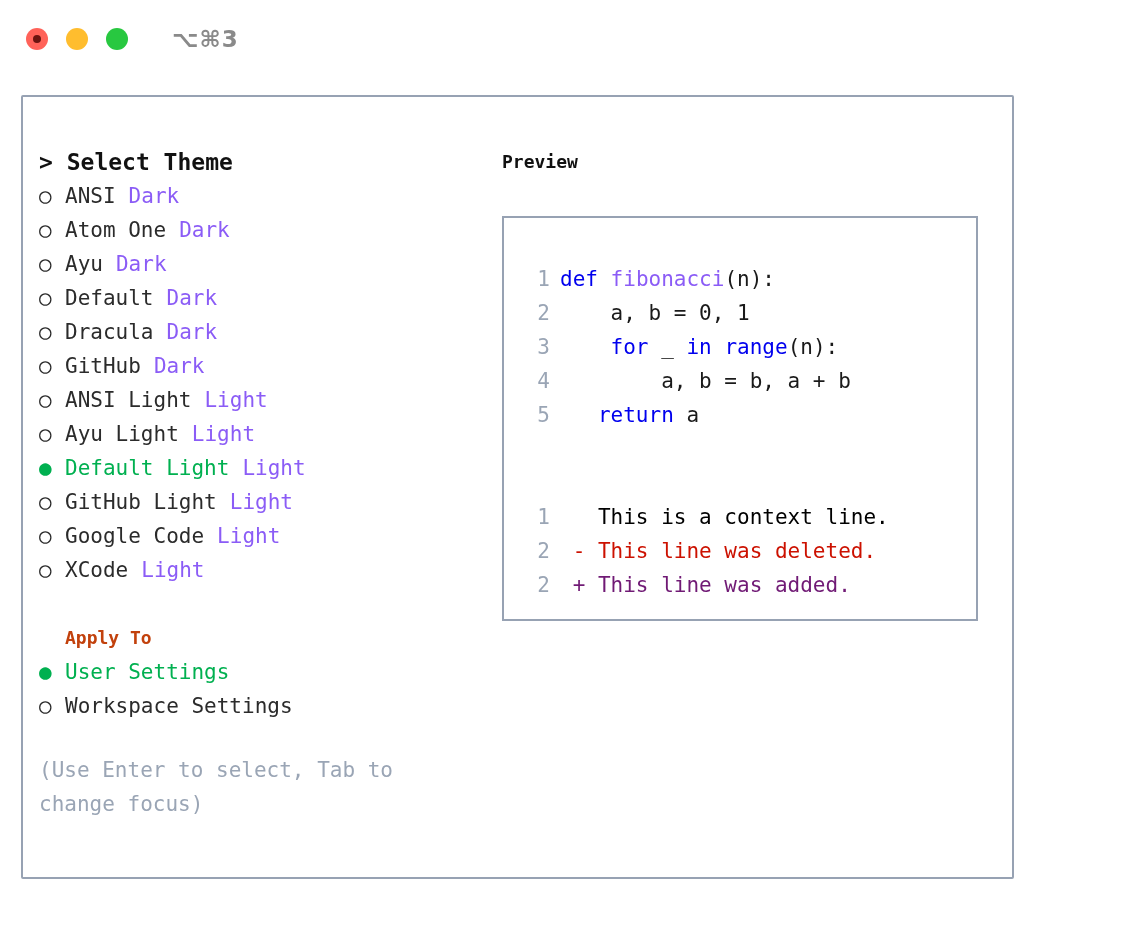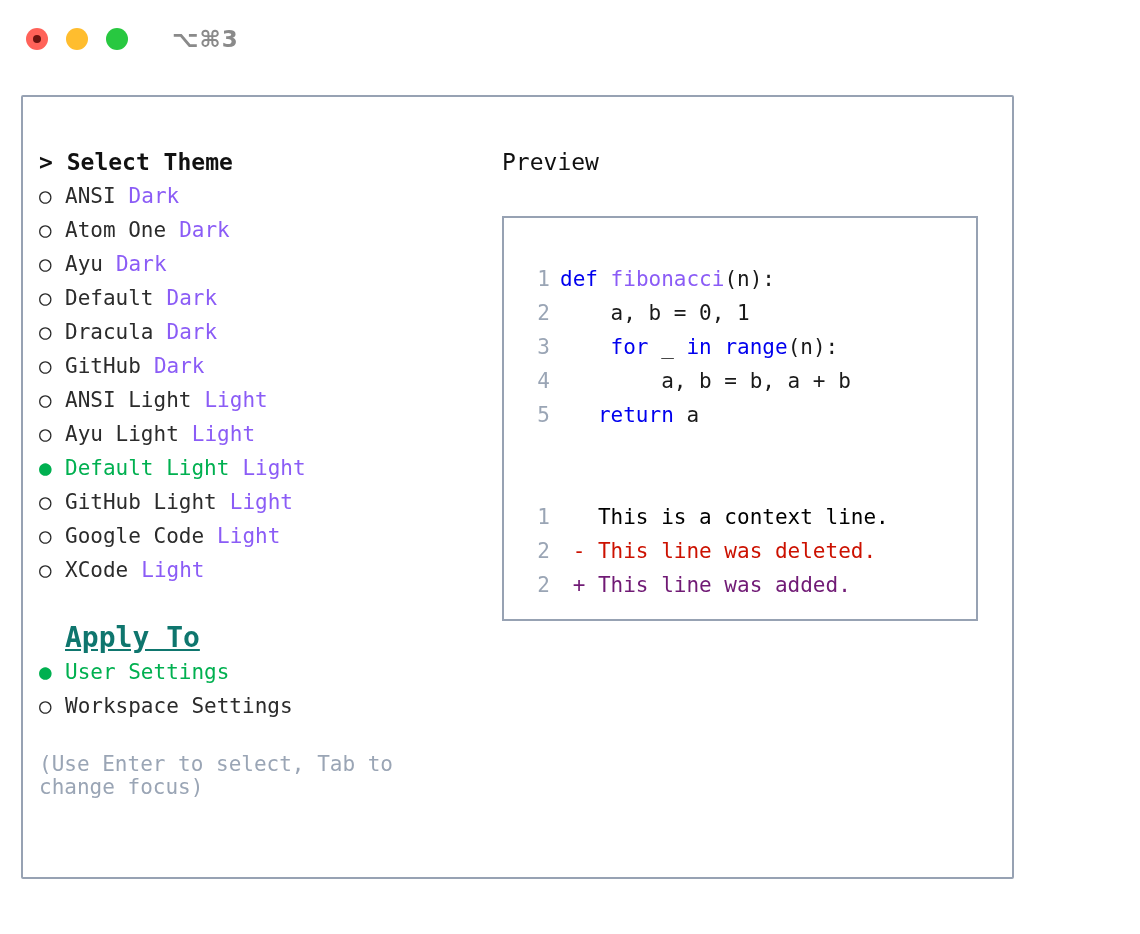--- a/index.html
+++ b/index.html
@@ -119,48 +119,47 @@
   .theme-name { color: #2b2b2b; }
   .theme-row.selected .theme-name { color: #00b050; text-align: center; }
   .theme-tag {
     color: #8b5cf6;
     margin-left: 0.62em;
   }
 
   .spacer-row { height: 34px; }
 
   .section-header {
-    font-size: 28px;
-    font-weight: bold;
-    color: #0f766e;
+    font-size: 18px;
+    font-weight: bold;
+    color: #c2410c;
     line-height: 34px;
     padding-left: 26px;
     white-space: pre;
-    text-decoration: underline;
   }
 
   .hint {
     margin-top: 30px;
     font-size: 21px;
-    line-height: 23px;
+    line-height: 34px;
     color: #9aa5b5;
     width: 400px;
     white-space: normal;
   }
 
   
   #right-col {
     position: absolute;
     left: 479px;
     top: 48px;
     width: 480px;
   }
   #preview-title {
-    font-size: 23px;
-    font-weight: normal;
+    font-size: 18px;
+    font-weight: bold;
     color: #111111;
     line-height: 34px;
     white-space: pre;
   }
   #preview-box {
     margin-top: 37px;
     width: 476px;
     height: 405px;
     border: 2px solid #97a2b3;
     box-sizing: border-box;

